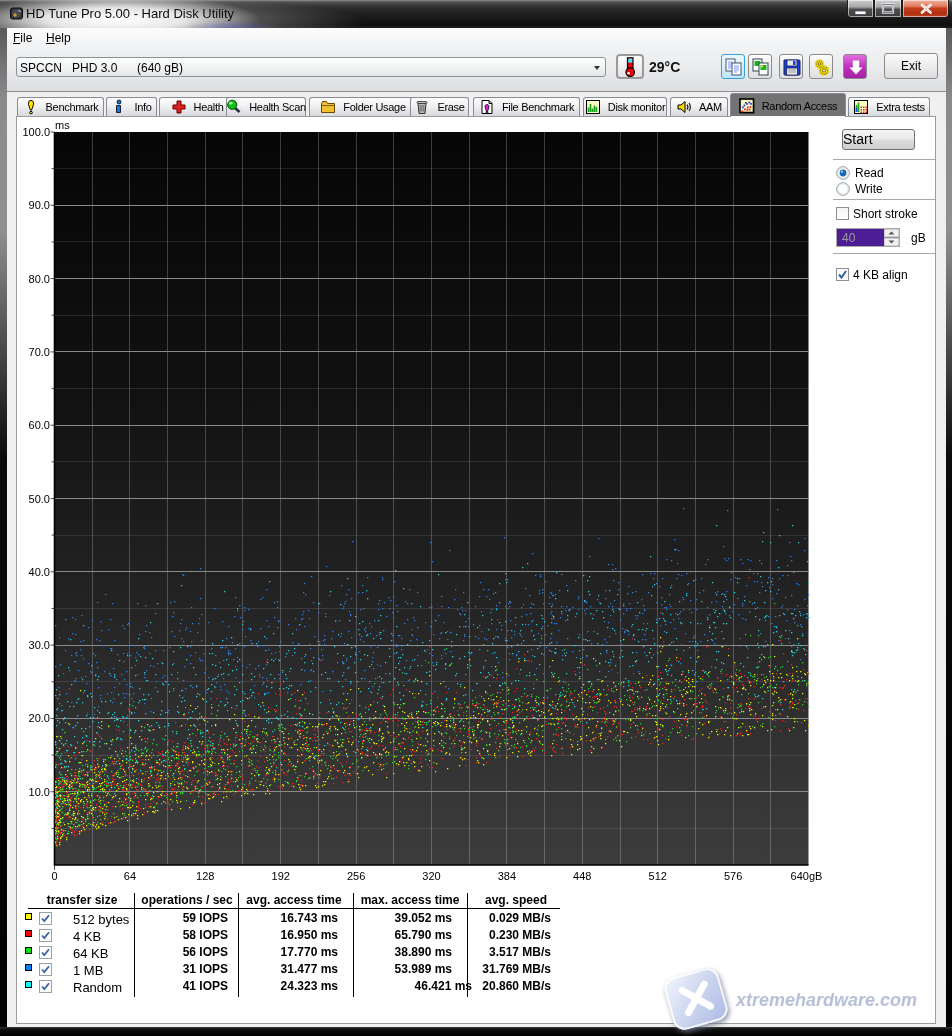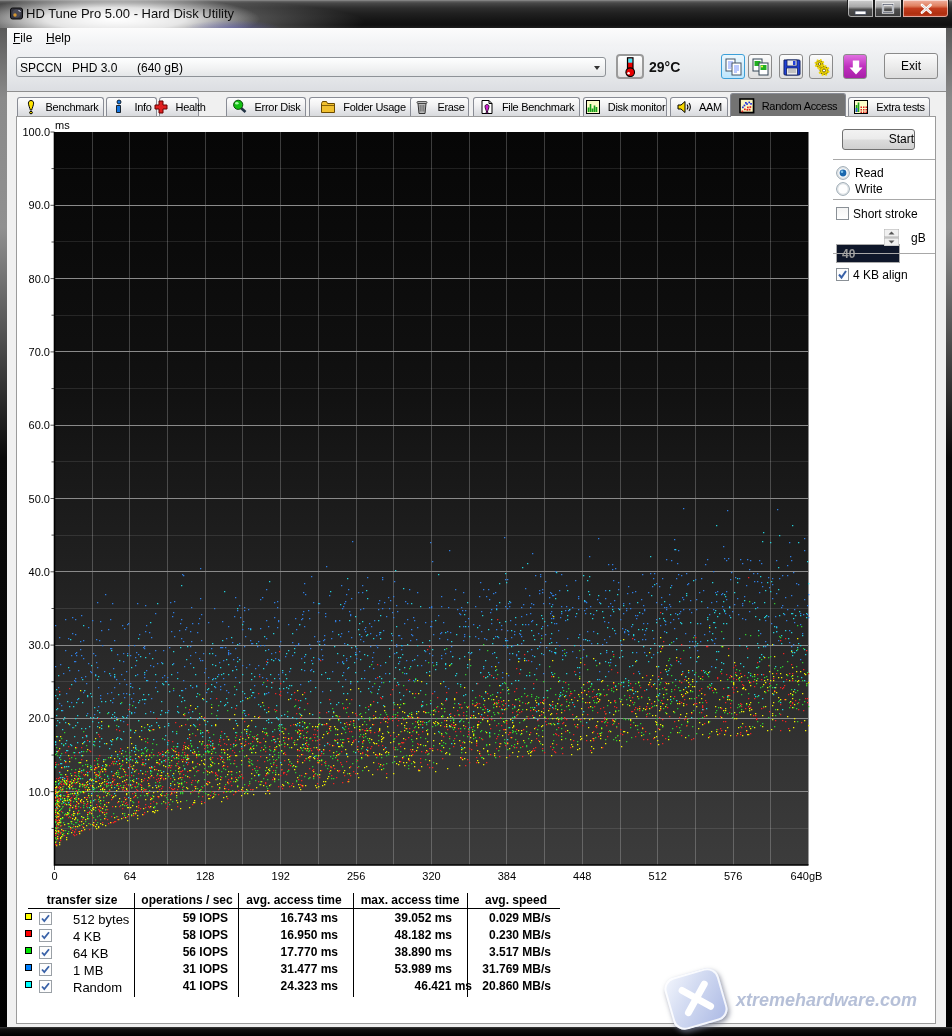--- a/index.html
+++ b/index.html
@@ -57,26 +57,26 @@
   font-size:11px; letter-spacing:-0.3px; color:#000; white-space:nowrap;
   display:flex; align-items:center; justify-content:center; }
 .tab .ic { width:16px; height:16px; margin-right:7px; flex:none; }
 #tabsel { top:93px; height:24px; background:#737373; z-index:5; }
 
 
 #panel { left:16px; top:116px; width:920px; height:908px; background:#fff; border:1px solid #9b9b9b; }
 
 
 #startbtn { left:842px; top:129px; width:73px; height:21px; border:1px solid #707070; border-radius:3px;
-  background:linear-gradient(180deg,#f2f2f2,#ebebeb 48%,#dcdcdc 52%,#cfcfcf); font-size:12px; text-align:right; line-height:19px; color:#000; }
+  background:linear-gradient(180deg,#f2f2f2,#ebebeb 48%,#dcdcdc 52%,#cfcfcf); font-size:14px; text-align:left; line-height:19px; color:#000; }
 .hsep { left:833px; width:102px; height:1px; background:#a8a8a8; }
 .rlabel { font-size:12px; color:#000; }
 .checkbox { width:13px; height:13px; border:1px solid #8a9096; background:linear-gradient(180deg,#f4f4f4,#fff); }
 
-#spinner { left:836px; top:244px; width:64px; height:19px; border:1px solid #aaa; background:#0f172a;font-weight:bold; }
+#spinner { left:836px; top:228px; width:64px; height:19px; border:1px solid #aaa; background:#4c1d95; }
 #spinner .val { position:absolute; left:5px; top:2px; font-size:12px; color:#9a9a9a; }
 
 
 .th { font-weight:bold; font-size:12px; color:#000; position:absolute; text-align:center; }
 .tv { font-weight:bold; font-size:12px; color:#000; position:absolute; text-align:right; }
 .tl { font-size:13px; color:#000; position:absolute;margin-left:16px; }
 .vbar { position:absolute; width:1px; background:#000; top:893px; height:104px; }
 .swatch { position:absolute; width:7px; height:7px; border:1px solid #000; }
 
 
@@ -179,33 +179,33 @@
     </svg>
     <span class="tx">Benchmark</span>
   </div>
 <div class="abs tab" style="left:106px;width:51px">
     <svg class="ic" viewBox="0 0 16 16">
       <circle cx="8" cy="3" r="2" fill="#1576e0" stroke="#000" stroke-width="0.8"></circle>
       <path d="M5.5 6.5h4v7h-4z" fill="#1576e0" stroke="#000" stroke-width="0.8"></path>
     </svg>
     <span class="tx">Info</span>
   </div>
-<div class="abs tab" style="left:159px;width:40px">
+<div class="abs tab" style="left:159px;width:76px">
     <svg class="ic" viewBox="0 0 16 16">
       <path d="M6 2h4v4h4v4h-4v4H6v-4H2V6h4z" fill="#e02020" stroke="#600" stroke-width="1"></path>
     </svg>
     <span class="tx">Health</span>
   </div>
 <div class="abs tab" style="left:226px;width:80px">
     <svg class="ic" viewBox="0 0 16 16">
       <line x1="9" y1="9" x2="13.5" y2="13" stroke="#234" stroke-width="2.6"></line>
       <circle cx="6.2" cy="5.8" r="4.6" fill="#12c012" stroke="#0a4a0a" stroke-width="1"></circle>
       <ellipse cx="4.8" cy="4.3" rx="1.8" ry="1.2" fill="#b8ffb8" opacity="0.9"></ellipse>
     </svg>
-    <span class="tx">Error Disk</span>
+    <span class="tx">Health Scan</span>
   </div>
 <div class="abs tab" style="left:309px;width:108px">
     <svg class="ic" viewBox="0 0 16 16">
       <path d="M1.5 4.5 l1-2 h4l1 2h7v9h-13z" fill="#f0c030" stroke="#6a4a00" stroke-width="1"></path>
       <path d="M1.5 6.5h13" stroke="#6a4a00" stroke-width="0.8"></path>
     </svg>
     <span class="tx">Folder Usage</span>
   </div>
 <div class="abs tab" style="left:410px;width:59px">
     <svg class="ic" viewBox="0 0 16 16">
@@ -384,21 +384,21 @@
 <div class="tv" style="left:332px;top:911px;width:120px">39.052 ms</div>
 <div class="tv" style="left:431px;top:911px;width:120px">0.029 MB/s</div>
 <div class="swatch" style="left:25px;top:930px;background:#ff0000"></div>
 <svg class="abs" style="left:39px;top:929px" width="13" height="13" viewBox="0 0 13 13">
     <rect x="0.5" y="0.5" width="12" height="12" fill="#fdfdfd" stroke="#9aa0a6"></rect>
     <path d="M3 6.5 L5.3 9 L10 3.2" stroke="#3a62a8" stroke-width="1.8" fill="none"></path>
   </svg>
 <div class="tl" style="left:57px;top:929px">4 KB</div>
 <div class="tv" style="left:108px;top:928px;width:120px">58 IOPS</div>
 <div class="tv" style="left:218px;top:928px;width:120px">16.950 ms</div>
-<div class="tv" style="left:332px;top:928px;width:120px">48.182 ms</div>
+<div class="tv" style="left:332px;top:928px;width:120px">65.790 ms</div>
 <div class="tv" style="left:431px;top:928px;width:120px">0.230 MB/s</div>
 <div class="swatch" style="left:25px;top:947px;background:#00e400"></div>
 <svg class="abs" style="left:39px;top:946px" width="13" height="13" viewBox="0 0 13 13">
     <rect x="0.5" y="0.5" width="12" height="12" fill="#fdfdfd" stroke="#9aa0a6"></rect>
     <path d="M3 6.5 L5.3 9 L10 3.2" stroke="#3a62a8" stroke-width="1.8" fill="none"></path>
   </svg>
 <div class="tl" style="left:57px;top:946px">64 KB</div>
 <div class="tv" style="left:108px;top:945px;width:120px">56 IOPS</div>
 <div class="tv" style="left:218px;top:945px;width:120px">17.770 ms</div>
 <div class="tv" style="left:332px;top:945px;width:120px">38.890 ms</div>

